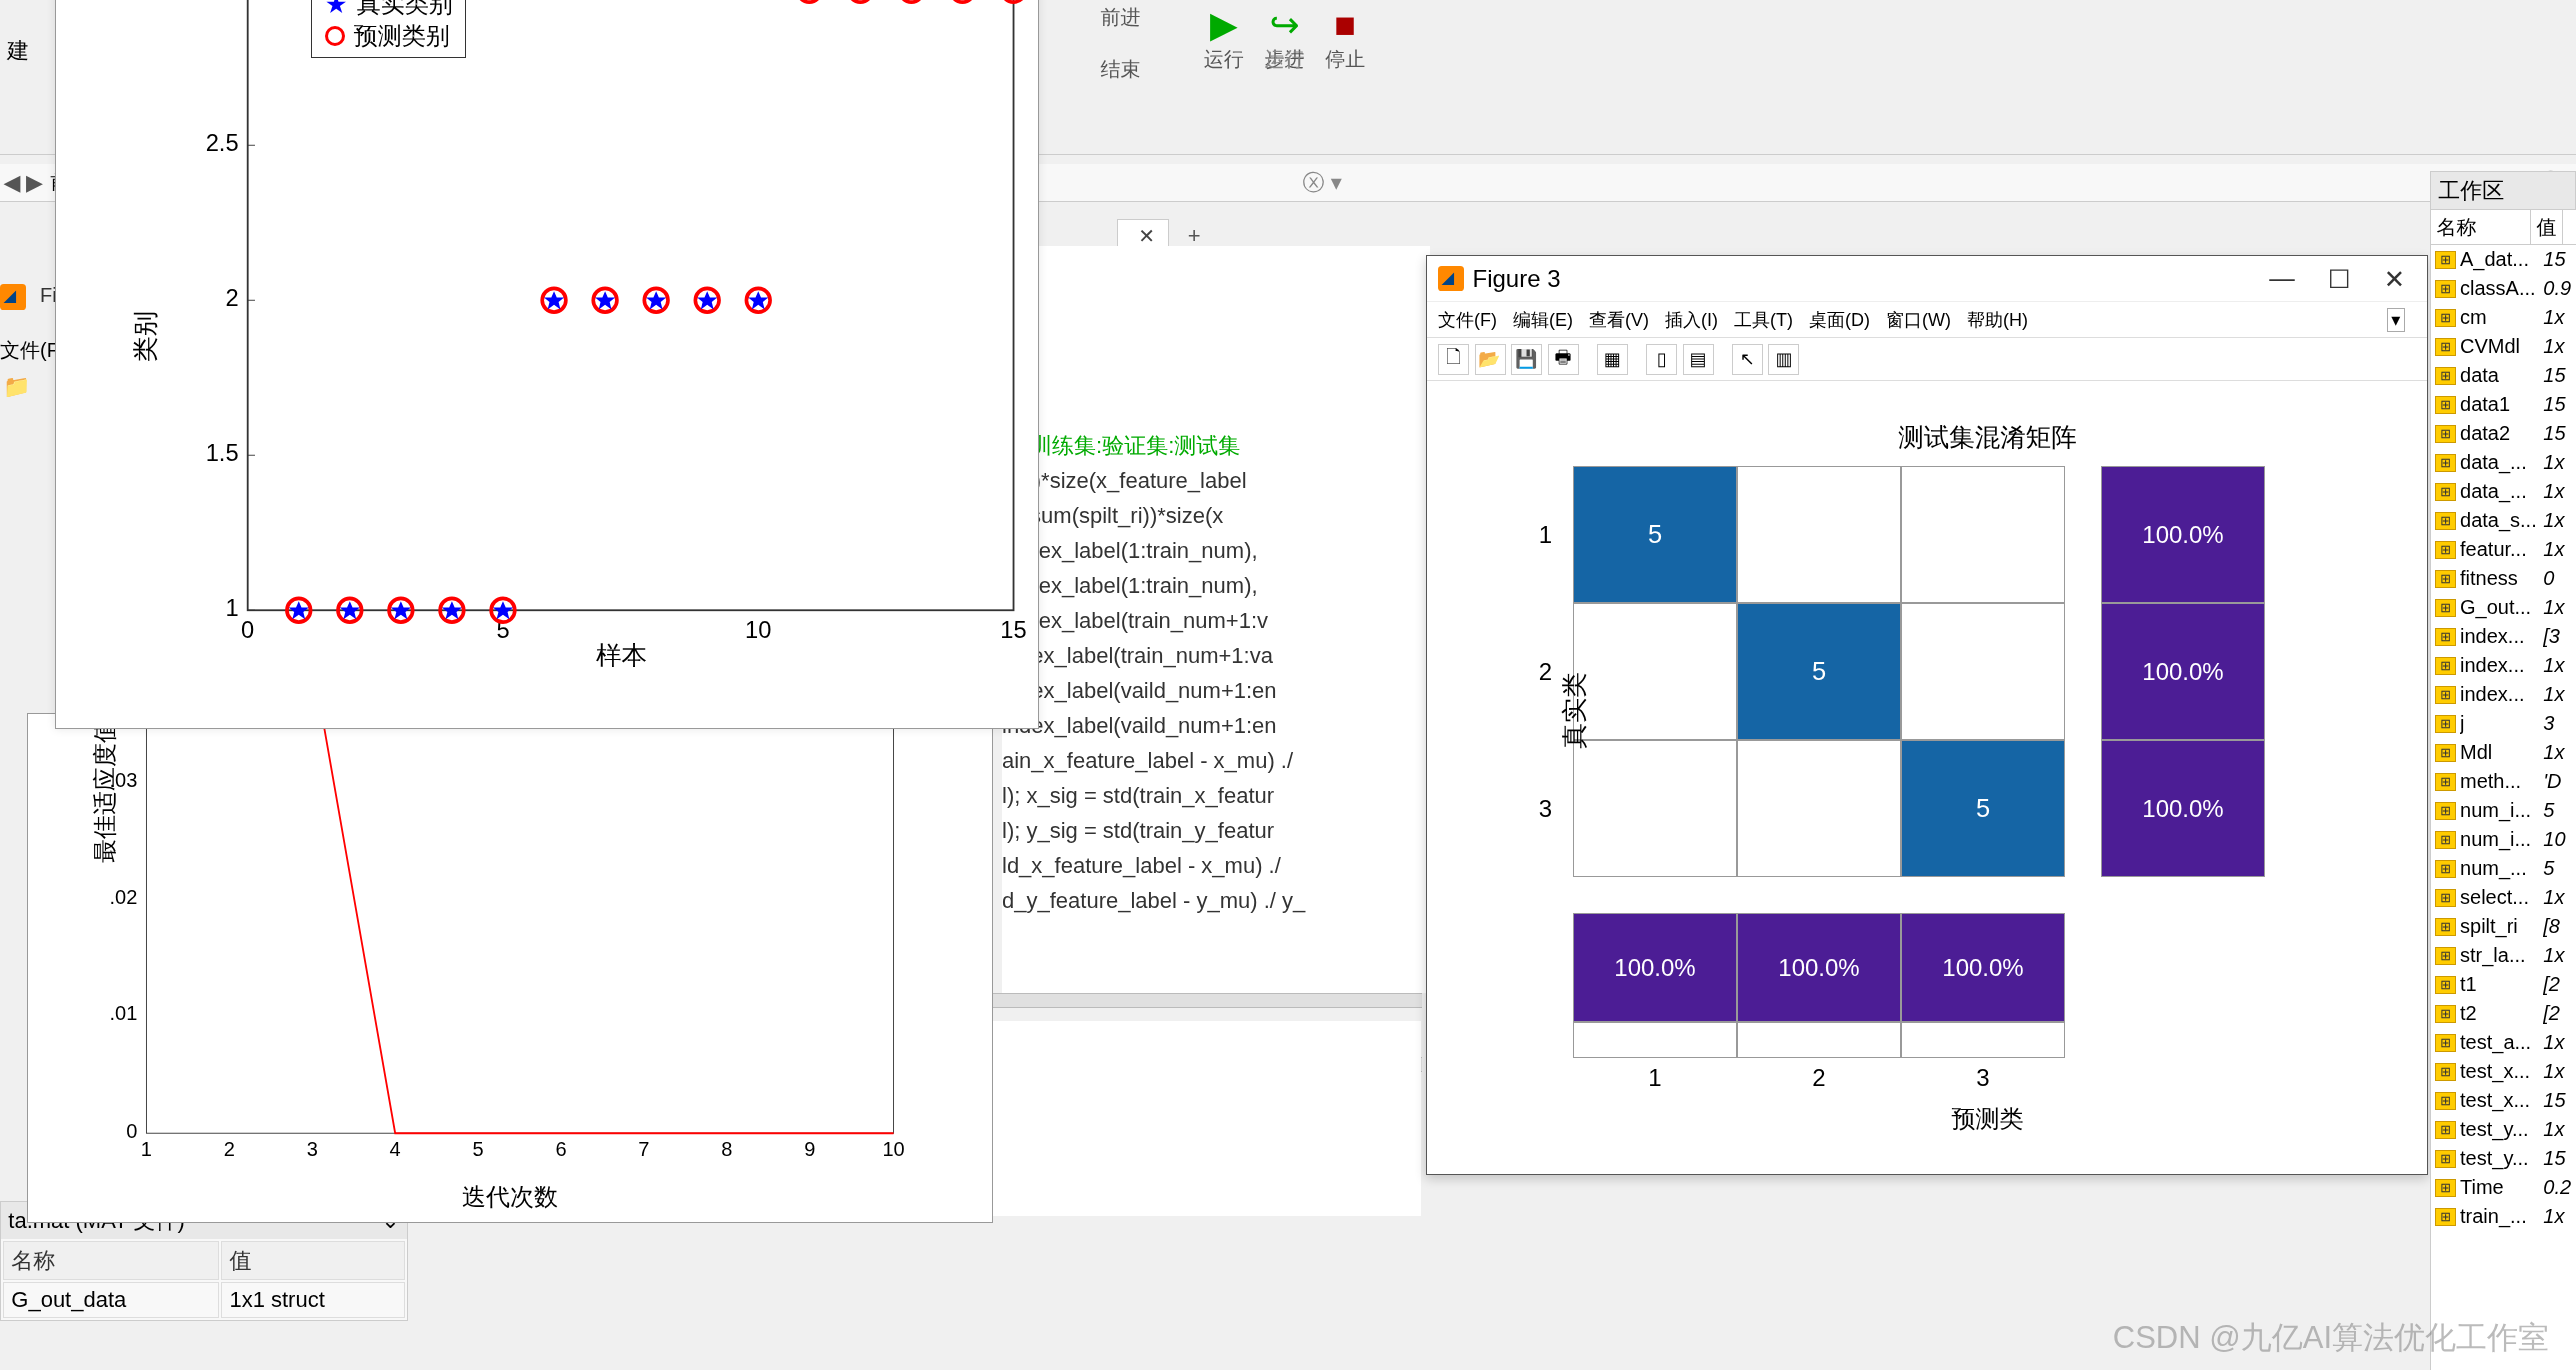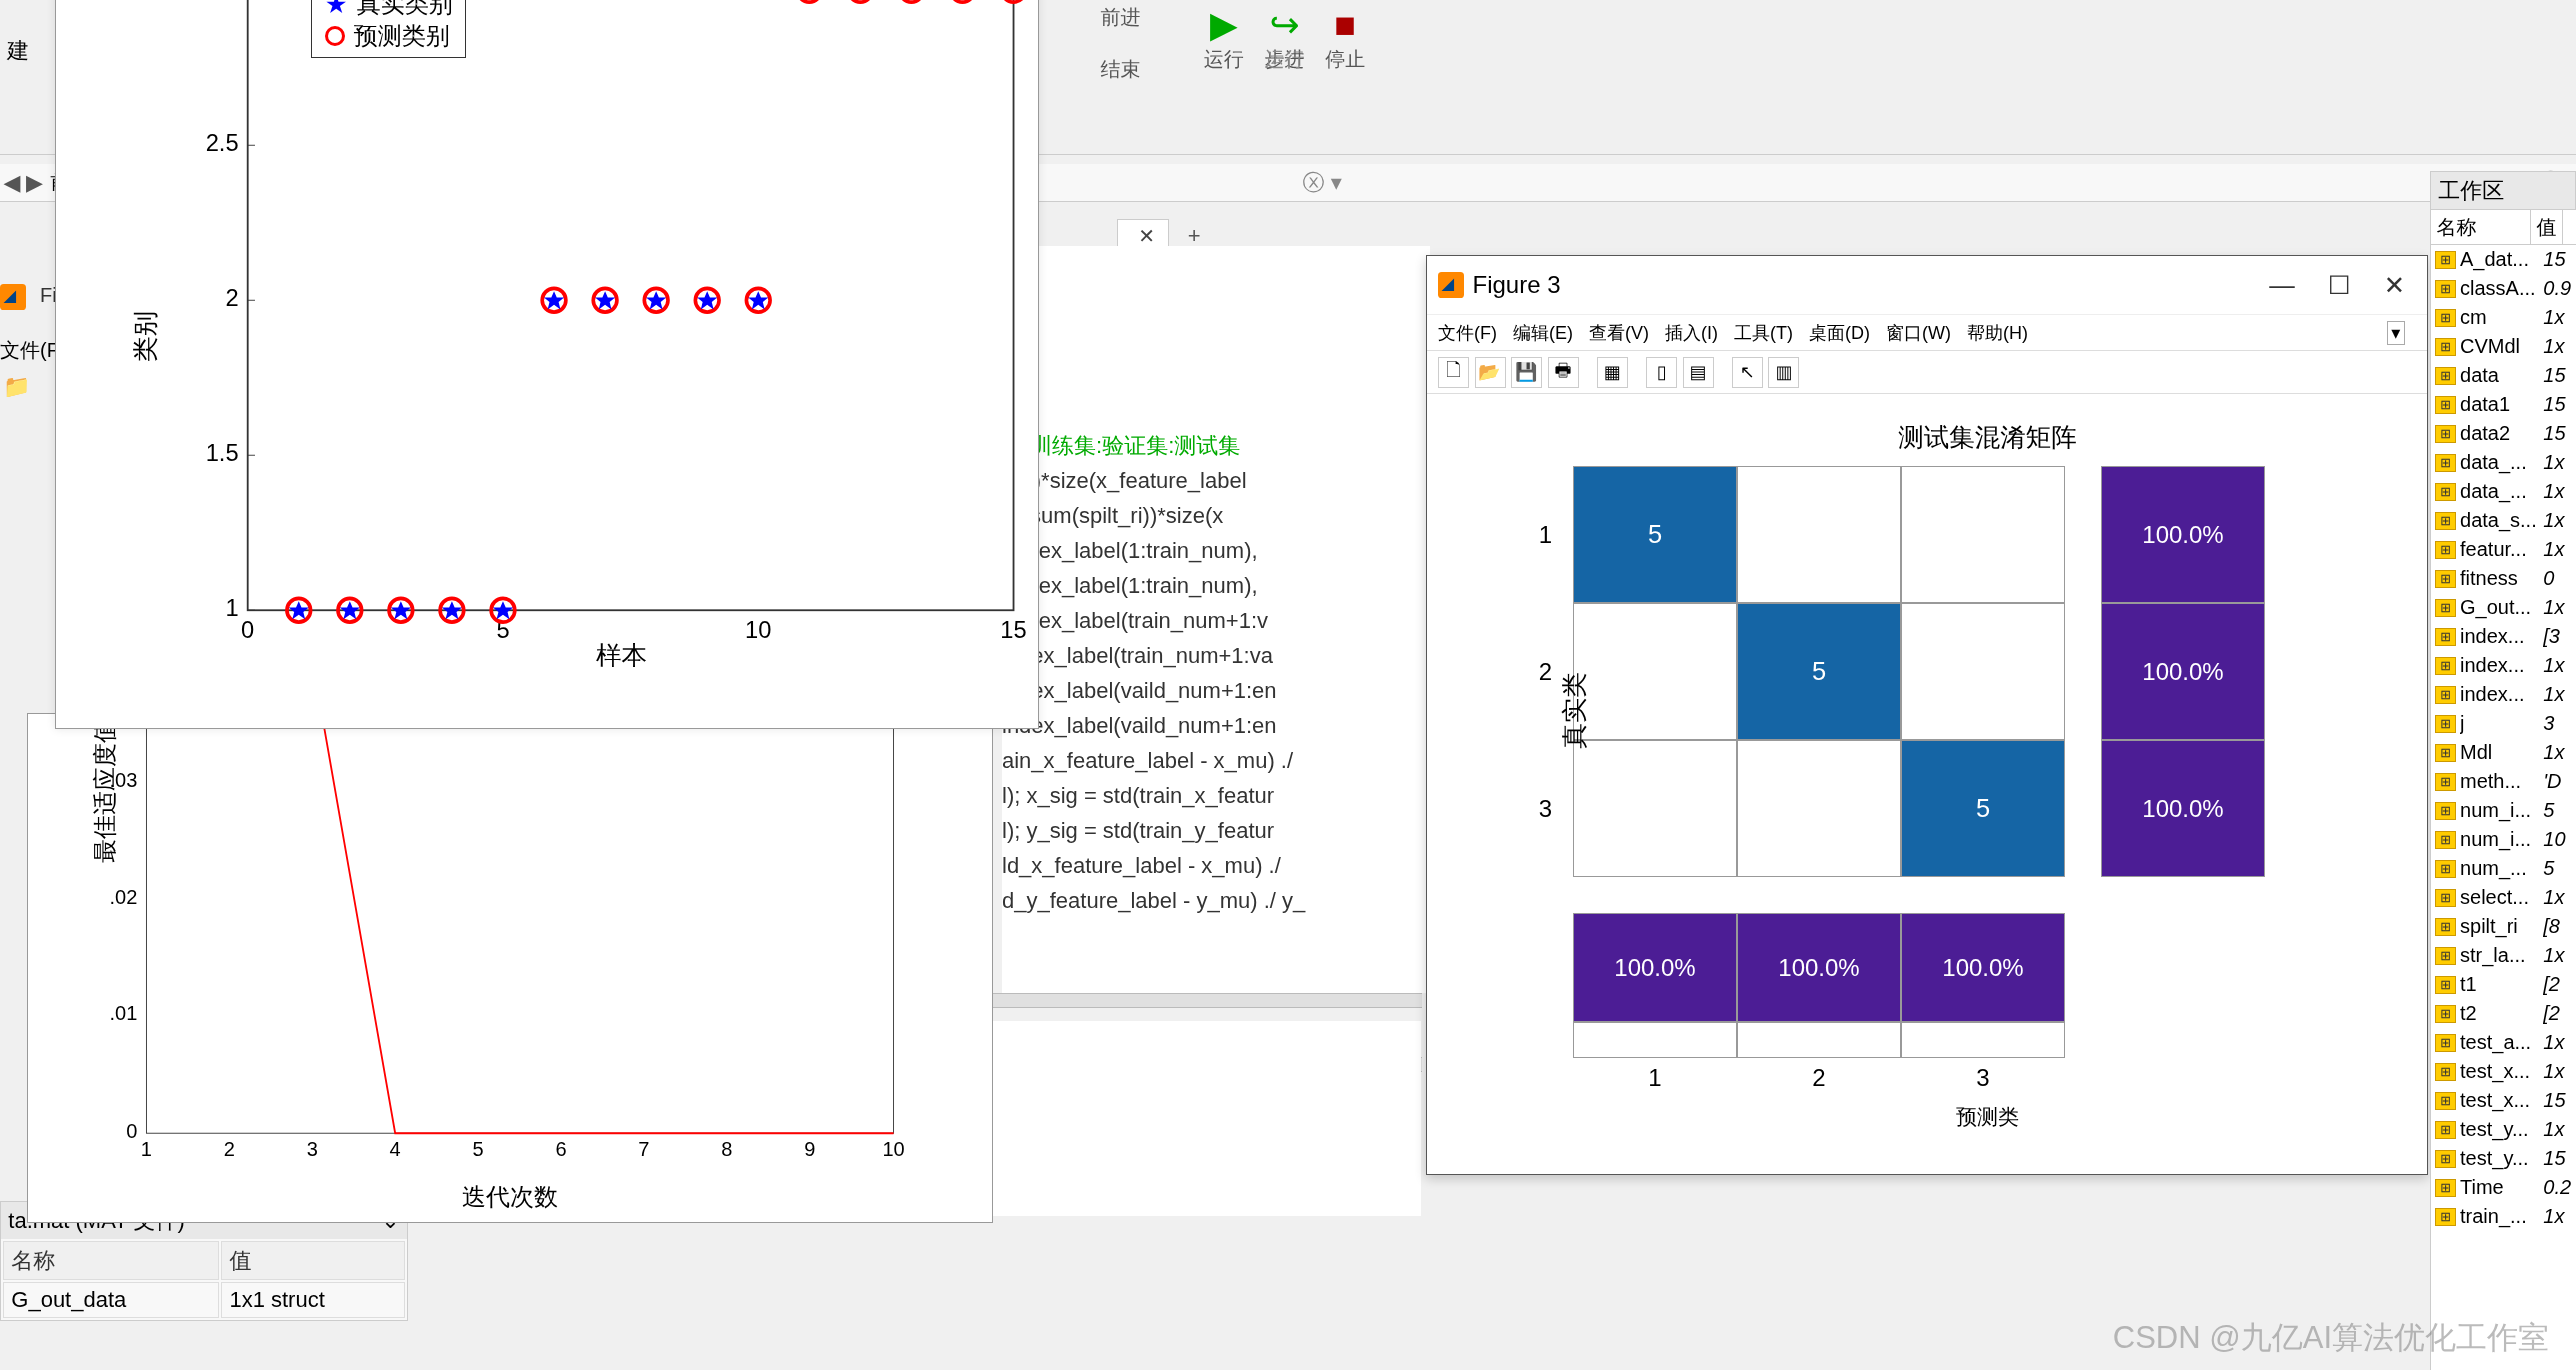--- a/index.html
+++ b/index.html
@@ -58,42 +58,42 @@
 
 .details-panel { position: absolute; top: 1201px; left: 0; width: 408px; background: #f8f8f8; border: 0.9px solid #ccc; }
 .details-hdr { background: #e8e8e8; padding: 3.6px 7.3px; font-size: 22px; display:flex; align-items:center; }
 .details-hdr .chev { margin-left: auto; }
 .details-table { width: 100%; font-size: 22px; }
 .details-table th { text-align: left; padding: 3.6px 7.3px; background: #f0f0f0; font-weight: normal; color: #333; border: 0.9px solid #ddd;}
 .details-table td { padding: 3.6px 7.3px; border: 0.9px solid #ddd; }
 
 
 .fig3 { position: absolute; top: 255px; left: 1426px; width: 1002px; height: 920px; background: #fff; border: 0.9px solid #555; box-shadow: 0 3.6px 11px rgba(0,0,0,.2); }
-.fig3-titlebar { height: 59px; display: flex; align-items: center; padding: 0 11px; border-bottom: 0.9px solid #eee; }
+.fig3-titlebar { height: 46px; display: flex; align-items: center; padding: 0 11px; border-bottom: 0.9px solid #eee; }
 .fig3-icon { width: 25.5px; height: 25.5px; background: #f80; border-radius: 3.6px; margin-right: 9px; position:relative; }
 .fig3-icon::after { content:"◢"; color:#048; position:absolute; top:1.8px; left:3.6px; font-size:16.4px;}
 .fig3-title { font-size: 24px; }
 .winbtn { margin-left: 11px; font-size: 25.5px; color: #333; cursor: pointer; padding: 3.6px 11px; }
 .fig3-menubar { padding: 5.5px 11px; font-size: 18px; border-bottom: 0.9px solid #ddd; }
 .fig3-menubar span { margin-right: 11px; }
 .fig3-menubar .drop { float: right; border: 0.9px solid #aaa; padding: 0 3.6px; }
 .fig3-toolbar { padding: 5.5px 11px; border-bottom: 0.9px solid #ddd; display: flex; gap: 5.5px; }
 .tb-icon { width: 31px; height: 31px; border: 0.9px solid #ccc; display:flex; align-items:center; justify-content:center; font-size:18px; }
 .tb-sep { width: 7.3px; }
 
 .confmat { position: absolute; top: 164px; left: 91px; width: 875px; }
 .confmat-title { text-align: center; font-size: 25.5px; margin-bottom: 11px; margin-left: 64px; }
 .confmat-grid { display: grid; grid-template-columns: 55px repeat(3, 164px) 36px 164px; grid-template-rows: repeat(3, 137px) 36px 109px 36px; }
 .cm-cell { border: 0.9px solid #999; display: flex; align-items: center; justify-content: center; font-size: 25.5px; background: #fff; }
 .cm-cell.diag { background: #1565a5; color: #fff; }
 .cm-cell.summ { background: #4c1d95; color: #fff; font-size: 24px; }
 .cm-cell.summ-empty { background: #fff; }
 .cm-rowlbl { display: flex; align-items: center; justify-content: center; font-size: 24px; }
 .cm-ylabel { position: absolute; left: 18px; top: 273px; transform: rotate(-90deg); font-size: 25.5px; }
-.cm-xlabel { text-align: center; font-size: 21px; margin-top: 11px; margin-left: 64px; }
+.cm-xlabel { text-align: center; font-size: 24px; margin-top: 11px; margin-left: 64px; }
 
 
 .ws-panel { position: absolute; top: 210px; right: 0; width: 146px; bottom: 0; background: #fff; border-left: 0.9px solid #ccc; }
 .ws-hdr { position: absolute; top: 171px; right: 0; width: 146px; background: #e8e8e8; padding: 3.6px 7.3px; font-size: 22px; border:0.9px solid #ccc; }
 .ws-cols { display: flex; font-size: 20px; border-bottom: 0.9px solid #ccc; }
 .ws-cols div { padding: 3.6px 5.5px; border-right: 0.9px solid #ccc; }
 .ws-cols .c1 { width: 100px; }
 .ws-row { display: flex; font-size: 20px; align-items: center; height: 29px; }
 .ws-row .ico { width: 22px; height: 18px; background: #fc0; border: 0.9px solid #c90; margin: 0 3.6px; font-size: 12.8px; display:flex; align-items:center; justify-content:center; color:#333; }
 .ws-row .nm { width: 84px; overflow: hidden; white-space: nowrap; }

